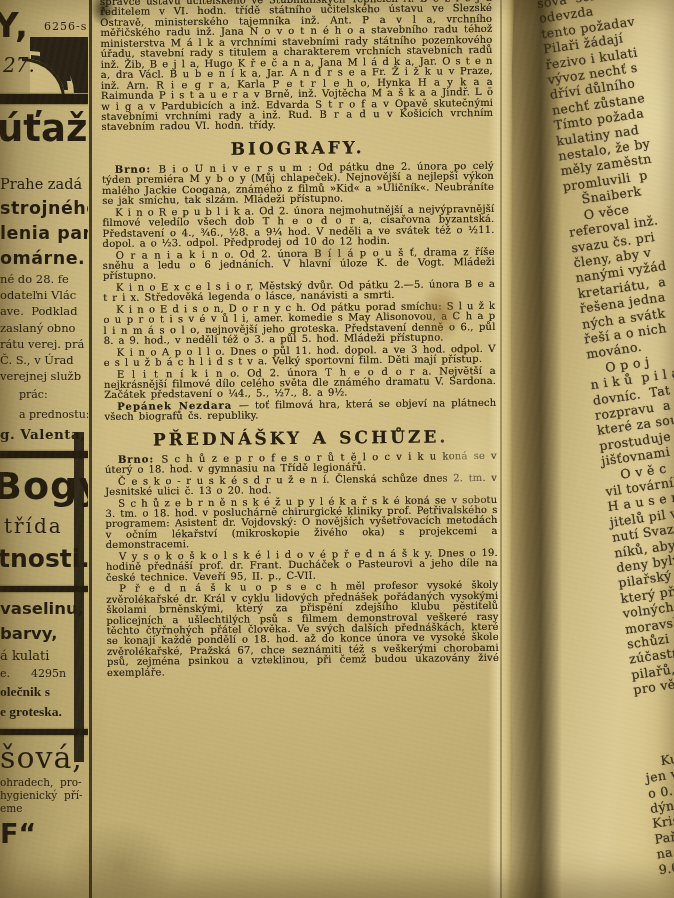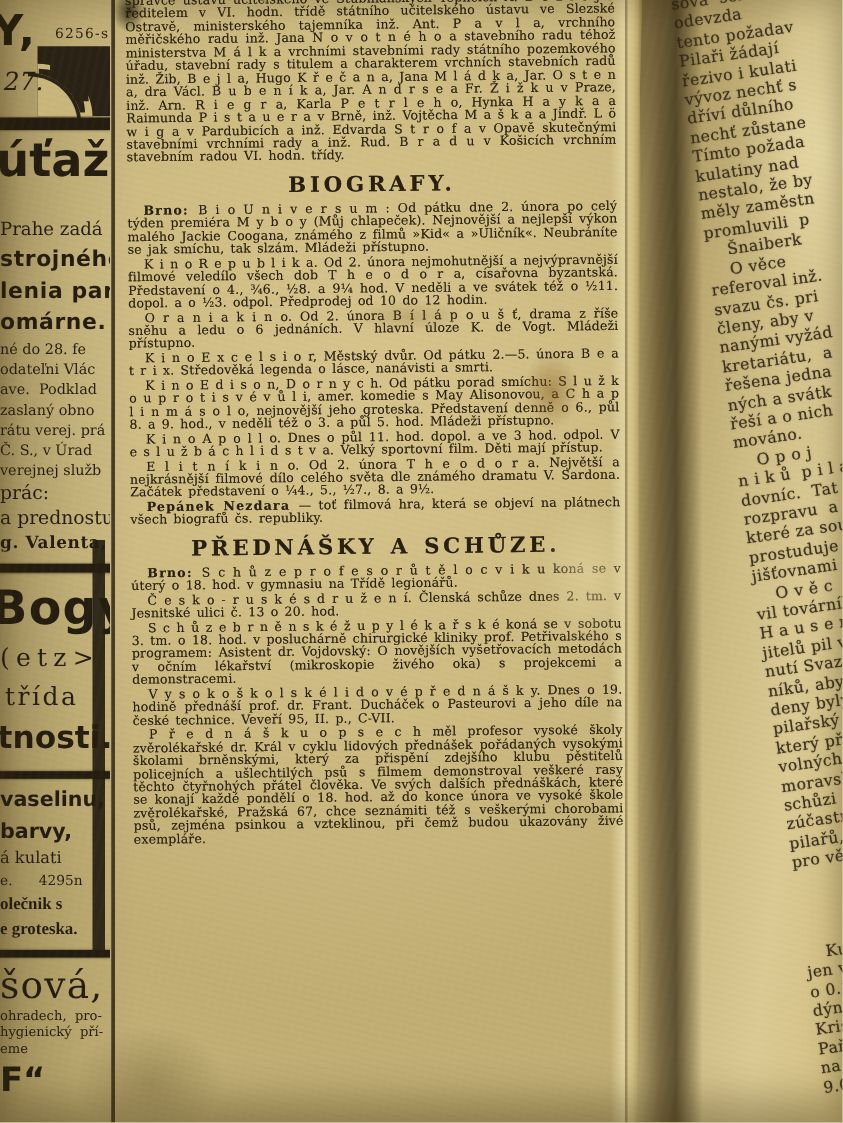--- a/index.html
+++ b/index.html
@@ -49,21 +49,21 @@
   .fr-serial{position:absolute;top:20px;left:44px;font-size:11px;letter-spacing:1px;font-family:"DejaVu Serif",serif;}
   .bar{background:#241d10;width:96px;margin-left:-4px;box-shadow:0 0 2px rgba(36,29,16,.8);}
   .bar-top{height:10px;margin-top:14px;margin-bottom:2px;}
   .bar-mid{height:7px;margin-top:7px;margin-bottom:3px;}
   .bar-3{height:6px;margin-top:9px;margin-bottom:4px;}
   .bar-4{height:6px;margin-top:7px;margin-bottom:4px;}
   .fr-utaz{font-family:"DejaVu Sans","Liberation Sans",sans-serif;font-weight:bold;font-size:37px;line-height:46px;margin-left:-3px;}
   .fr-serif-md{font-size:14.5px;line-height:24px;margin-top:20px;}
   .fr-bold-lg{font-family:"DejaVu Sans","Liberation Sans",sans-serif;font-weight:bold;font-size:17.5px;line-height:25px;letter-spacing:.5px;}
   .fr-small{font-size:11.5px;line-height:16.2px;}
-  .fr-label{font-size:15px;line-height:19px;margin-top:1px;}
+  .fr-label{font-size:11px;line-height:19px;margin-top:1px;padding-left:19px;}
   .fr-valenta{font-weight:bold;font-size:13.5px;line-height:20px;letter-spacing:.5px;}
   .fr-bogyi{font-family:"DejaVu Sans","Liberation Sans",sans-serif;font-weight:bold;font-size:38px;line-height:50px;margin-left:-7px;letter-spacing:1px;}
   .fr-etz{font-size:20px;line-height:31px;letter-spacing:5px;}
   .fr-trida{font-size:20px;line-height:30px;letter-spacing:2px;margin-left:4px;}
   .fr-tnosti{font-family:"DejaVu Sans","Liberation Sans",sans-serif;font-weight:bold;font-size:25px;line-height:36px;margin-left:-2px;}
   .fr-vas{font-family:"DejaVu Sans","Liberation Sans",sans-serif;font-weight:bold;font-size:16.5px;line-height:25px;}
   .fr-firma{font-size:13px;line-height:20px;}
   .fr-serialln{font-size:11px;line-height:16px;}
   .fr-olec{font-family:Liberation Serif, serif;font-weight:bold;font-size:13.5px;line-height:20px;}
   .fr-sova{font-size:30px;line-height:36px;margin-top:5px;letter-spacing:1px;}
@@ -131,21 +131,20 @@
       <div class="fr-small">ave.  Podklad</div>
       <div class="fr-small">zaslaný obno</div>
       <div class="fr-small">rátu verej. prá</div>
       <div class="fr-small">Č. S., v Úrad</div>
       <div class="fr-small">verejnej služb</div>
       <div class="fr-label">prác:</div>
       <div class="fr-label">a prednostu:</div>
       <div class="fr-valenta">g. Valenta,</div>
       <div class="bar bar-mid"></div>
       <div class="fr-bogyi">Bogyi</div>
-      <div class="fr-etz">(etz&gt;</div>
       <div class="fr-trida">třída</div>
       <div class="fr-tnosti">tnosti.</div>
       <div class="bar bar-3"></div>
       <div class="fr-vas">vaselinu,</div>
       <div class="fr-vas">barvy,</div>
       <div class="fr-firma">á kulati</div>
       <div class="fr-serialln">e.      4295n</div>
       <div class="fr-olec">olečnik s</div>
       <div class="fr-olec">e groteska.</div>
       <div class="bar bar-4"></div>

